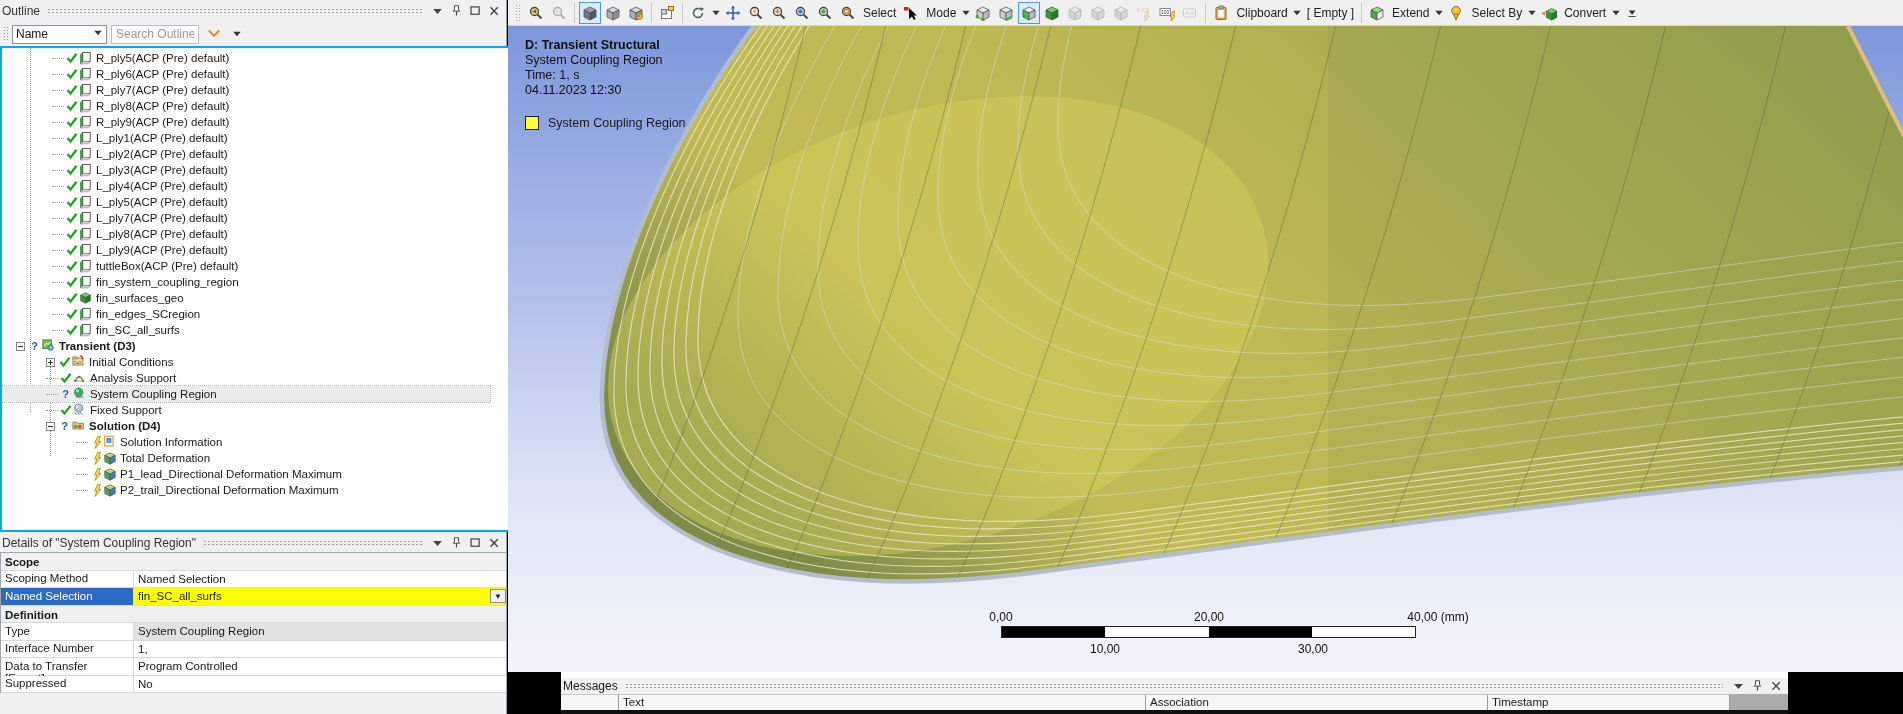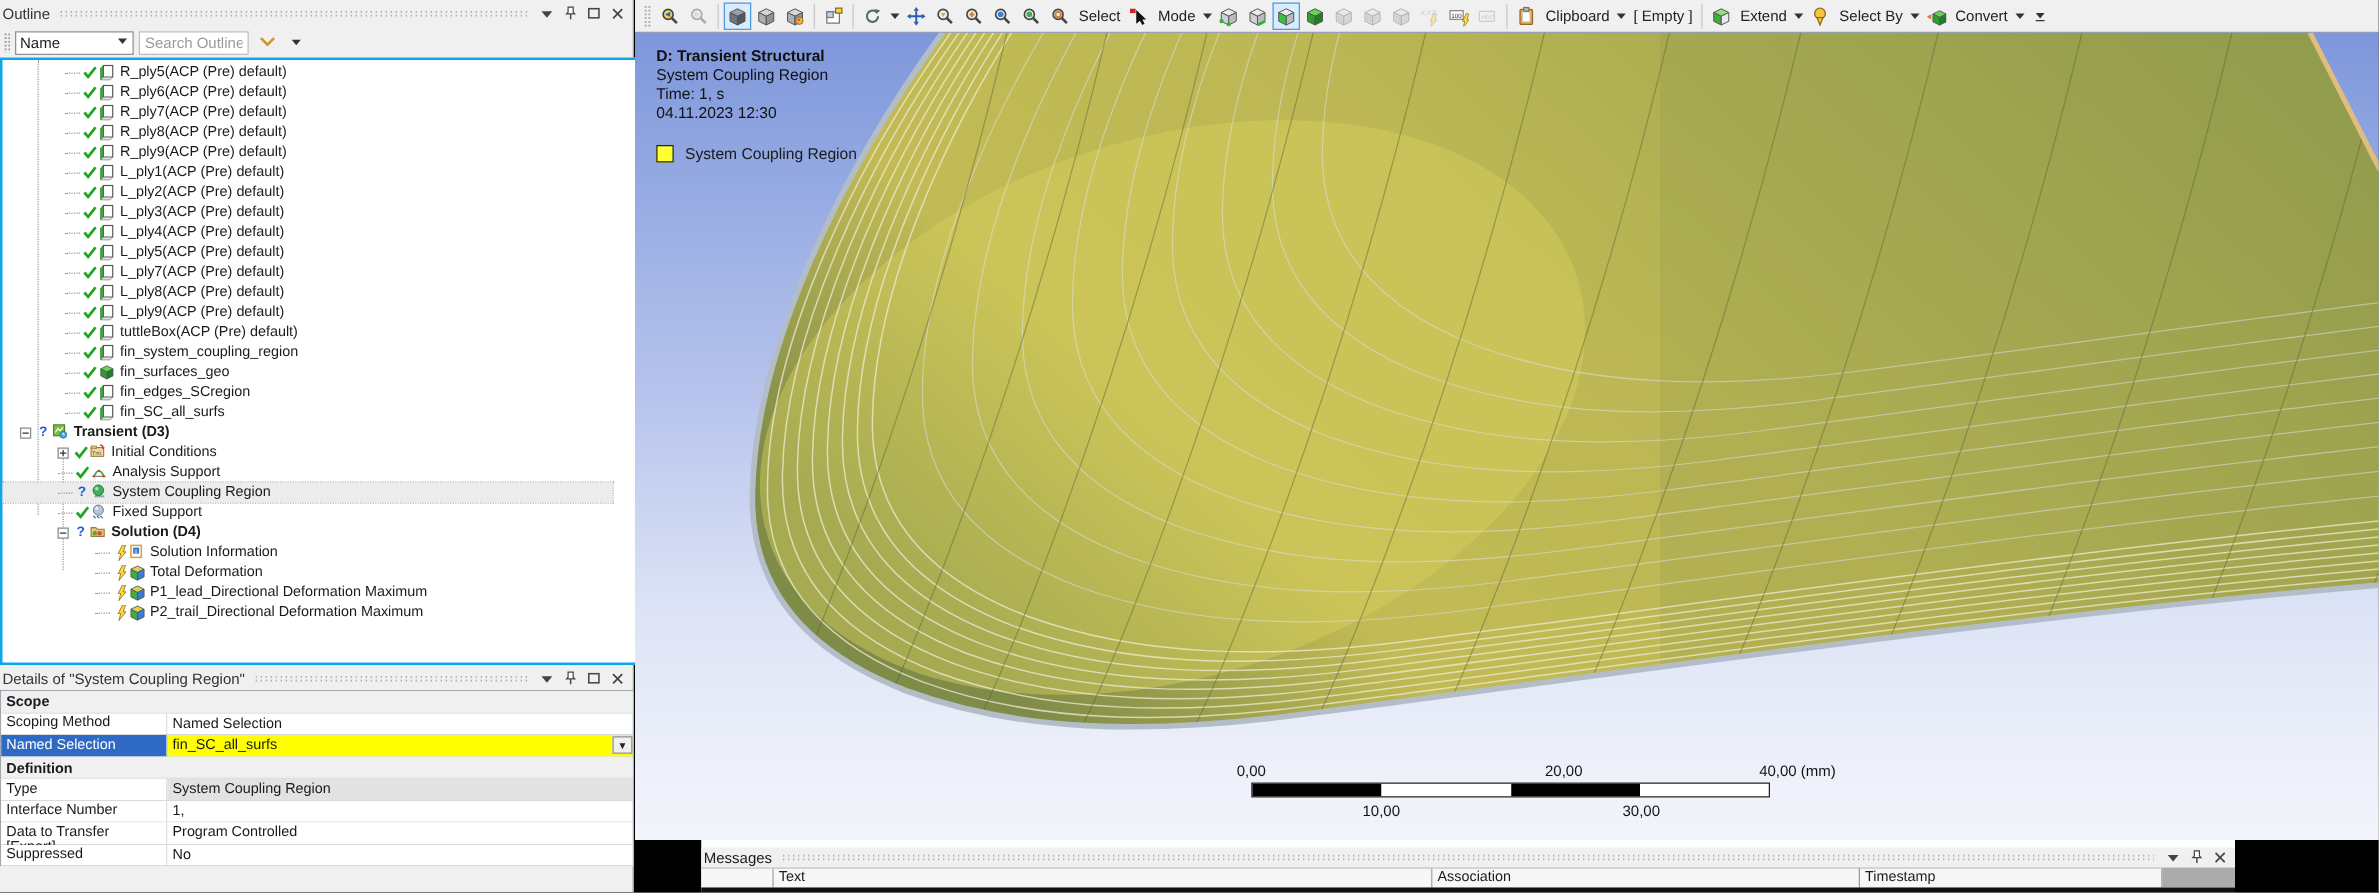--- a/index.html
+++ b/index.html
@@ -1078,21 +1078,21 @@
     </div>
 
     <div class="ruler" id="ruler">
       <div class="bar">
         <div class="seg b"></div>
           <div class="seg"></div>
           <div class="seg b"></div>
           <div class="seg"></div>
       </div>
     <span class="tick" style="left: 10px; top: 0px;">0,00</span>
-        <span class="tick" style="left: 218px; top: 0px; margin-left: 42px;">20,00</span>
+        <span class="tick" style="left: 218px; top: 0px;">20,00</span>
         <span class="tick" style="left: 447px; top: 0px;">40,00 (mm)</span>
         <span class="tick" style="left: 114px; top: 32px;">10,00</span>
         <span class="tick" style="left: 322px; top: 32px;">30,00</span>
       </div>
 
     <svg class="triad" width="160" height="170" viewBox="0 0 160 170" xmlns="http://www.w3.org/2000/svg">
       <text x="30" y="142" font-size="13" fill="#000080" font-weight="bold">Z</text>
       <line x1="66" y1="126" x2="52" y2="133" stroke="#2230c8" stroke-width="6"></line>
       <circle cx="47" cy="136" r="13" fill="#2233cc"></circle>
       <circle cx="43" cy="132" r="4.5" fill="#5c6ce8" opacity="0.9"></circle>

